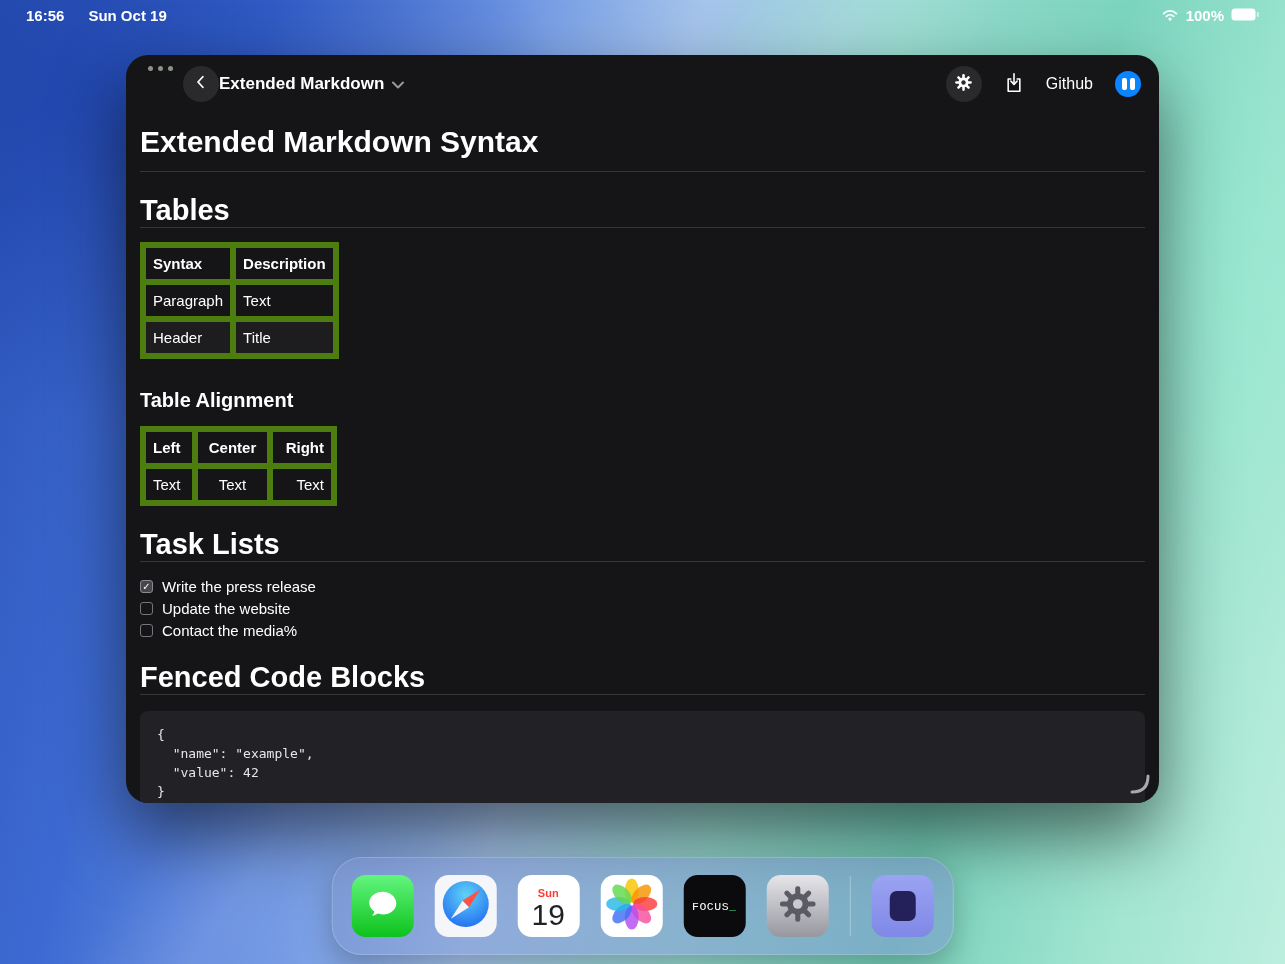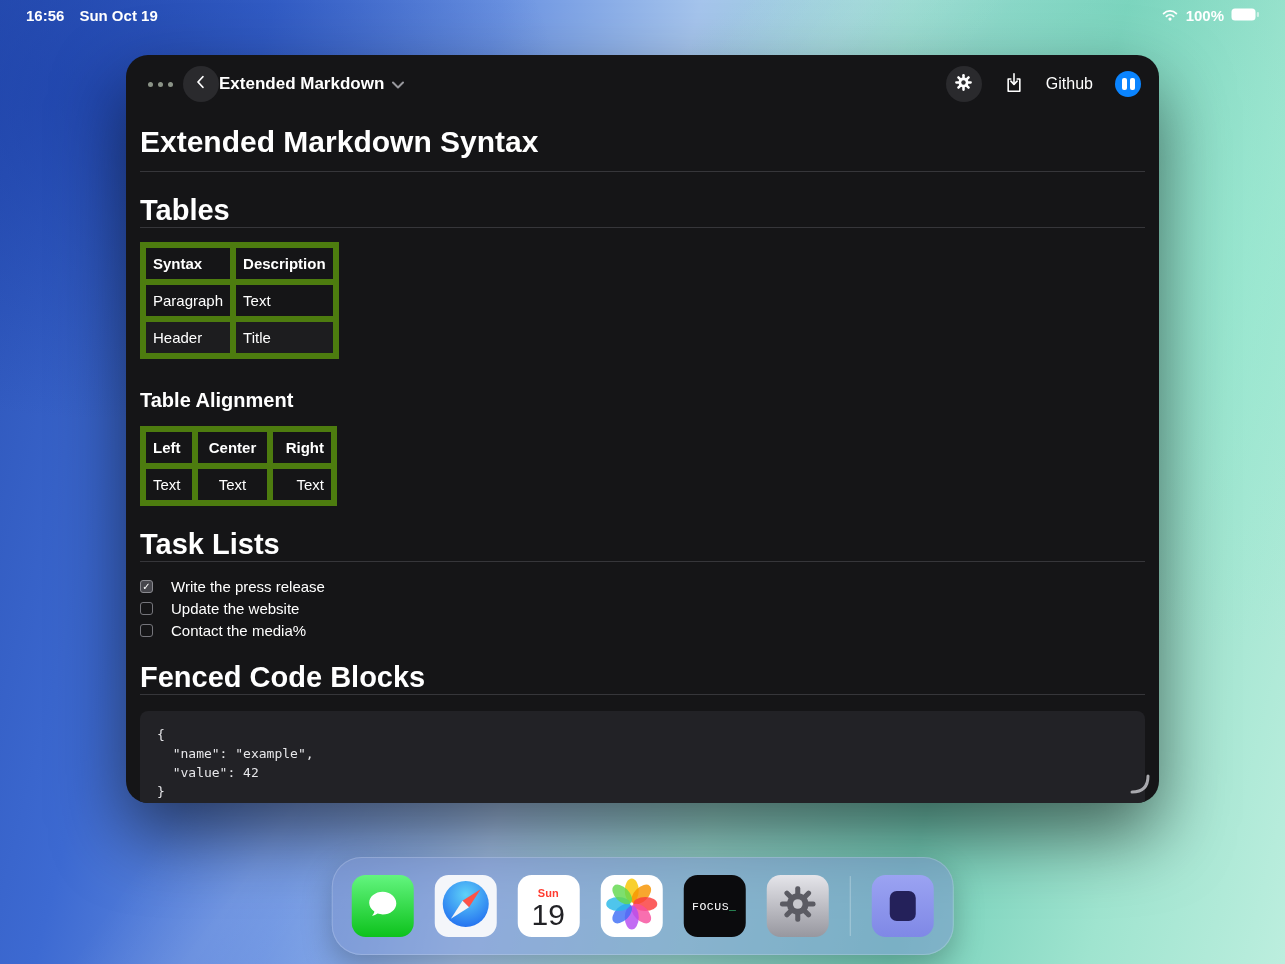--- a/index.html
+++ b/index.html
@@ -11,27 +11,27 @@
     position:absolute; inset:0;
     background:
       linear-gradient(125deg, rgba(255,255,255,0) 38%, rgba(255,255,255,.10) 44%, rgba(255,255,255,0) 52%),
       radial-gradient(900px 620px at 88% 28%, rgba(150,235,210,.55), rgba(150,235,210,0) 62%),
       radial-gradient(760px 540px at 8% 10%, rgba(20,55,160,.55), rgba(20,55,160,0) 60%),
       linear-gradient(104deg, #2c53b6 0%, #3d6ad2 18%, #6b93e2 33%, #a5c4ec 46%, #96d7cf 60%, #76d0ba 74%, #9fe4cf 87%, #bceede 100%);
   }
 
   
   .status-bar { position:absolute; top:0; left:0; right:0; height:31px; display:flex; justify-content:space-between; align-items:center; padding:0 26px; color:#fff; font-size:15px; font-weight:700; z-index:6; }
-  .status-left { display:flex; gap:15px; }
+  .status-left { display:flex; gap:24px; }
   .status-right { display:flex; gap:7px; align-items:center; }
 
   
   .app-window { position:absolute; left:126px; top:55px; width:1033px; height:748px; background:#151517; border-radius:22px; box-shadow:0 32px 70px rgba(0,0,0,.55); overflow:hidden; color:#fff; z-index:4; }
   .toolbar { height:58px; display:flex; align-items:center; justify-content:space-between; padding:0 18px 0 22px; }
-  .toolbar-left { display:flex; align-items:center; }
+  .toolbar-left { display:flex; }
   .window-dots { display:flex; gap:5px; margin-right:10px; cursor:pointer; }
   .window-dots span { width:5px; height:5px; border-radius:50%; background:#8b9387; }
   button { border:none; background:transparent; color:inherit; font:inherit; cursor:pointer; padding:0; }
   .circle-btn { width:36px; height:36px; border-radius:50%; background:#2a2a2d; display:flex; align-items:center; justify-content:center; }
   .title-group { display:flex; align-items:center; gap:8px; cursor:pointer; }
   .doc-title { font-size:17px; font-weight:700; }
   .toolbar-right { display:flex; align-items:center; gap:22px; }
   .text-btn { font-size:16px; color:#fff; }
   .blue-badge { width:26px; height:26px; border-radius:50%; background:#0a84ff; display:flex; gap:3px; align-items:center; justify-content:center; }
   .blue-badge i { display:block; width:5px; height:12px; background:#fff; border-radius:2px; }
@@ -43,21 +43,21 @@
   .doc h3 { font-size:20px; font-weight:700; margin-top:30px; }
   table.md-table { border-collapse:collapse; margin-top:14px; font-size:15px; }
   .md-table th, .md-table td { border:6px solid #4d7c0f; padding:7px 7px; text-align:left; }
   .md-table th { font-weight:700; }
   .md-table tbody tr:nth-child(even) { background:rgba(255,255,255,.035); }
   .align-table .col-center { text-align:center; min-width:75px; }
   .align-table .col-right { text-align:right; min-width:64px; }
   .align-table .col-left { min-width:52px; }
 
   .task-list { margin-top:16px; display:flex; flex-direction:column; gap:5px; font-size:15px; }
-  .task { display:flex; align-items:center; gap:18px; }
+  .task { display:flex; align-items:center; gap:9px; }
   .checkbox { width:13px; height:13px; border:1.5px solid #75757b; border-radius:3px; display:flex; align-items:center; justify-content:center; cursor:pointer; flex:0 0 auto; }
   .checkbox.checked { background:#46464c; border-color:#8a8a90; }
   .checkbox.checked::after { content:"✓"; color:#fff; font-size:10px; line-height:1; }
 
   .code-block { margin-top:16px; background:#222226; border-radius:8px; padding:15px 17px; font-family:"DejaVu Sans Mono","Liberation Mono",monospace; font-size:13px; line-height:1.45; color:#e7e7ea; white-space:pre; }
 
   .resize-handle { position:absolute; right:8px; bottom:8px; }
 
   
   .dock { position:absolute; bottom:9px; left:50%; transform:translateX(-50%); display:flex; align-items:center; gap:21px; padding:17px 19px; background:rgba(126,150,206,.55); border:1px solid rgba(255,255,255,.18); border-radius:30px; box-shadow:0 12px 30px rgba(0,0,0,.25); z-index:5; }

